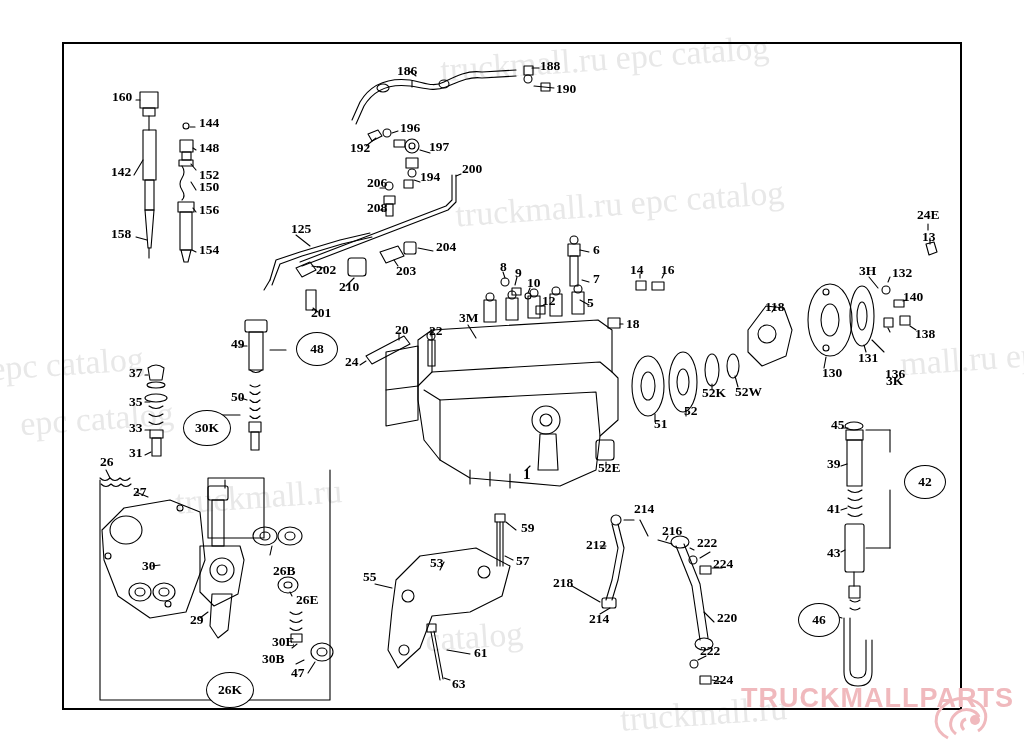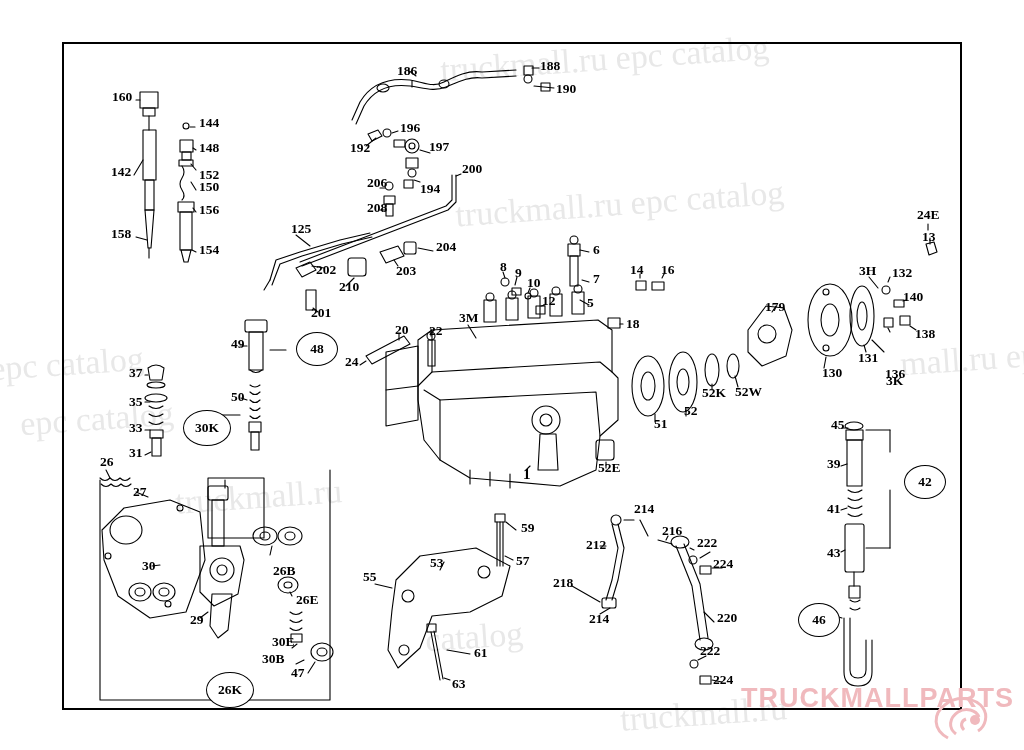--- a/index.html
+++ b/index.html
@@ -447,21 +447,21 @@
   <div class="lbl" style="left:199px; top:203px;">156</div>
   <div class="lbl" style="left:111px; top:227px;">158</div>
   <div class="lbl" style="left:199px; top:243px;">154</div>
 
   <div class="lbl" style="left:397px; top:64px;">186</div>
   <div class="lbl" style="left:540px; top:59px;">188</div>
   <div class="lbl" style="left:556px; top:82px;">190</div>
   <div class="lbl" style="left:350px; top:141px;">192</div>
   <div class="lbl" style="left:400px; top:121px;">196</div>
   <div class="lbl" style="left:429px; top:140px;">197</div>
-  <div class="lbl" style="left:420px; top:182px;font-family:Liberation Serif, serif;">194</div>
+  <div class="lbl" style="left:420px; top:170px;font-family:Liberation Serif, serif;">194</div>
   <div class="lbl" style="left:462px; top:162px;">200</div>
   <div class="lbl" style="left:367px; top:176px;">206</div>
   <div class="lbl" style="left:367px; top:201px;">208</div>
   <div class="lbl" style="left:291px; top:222px;">125</div>
   <div class="lbl" style="left:436px; top:240px;">204</div>
   <div class="lbl" style="left:316px; top:263px;">202</div>
   <div class="lbl" style="left:396px; top:264px;">203</div>
   <div class="lbl" style="left:339px; top:280px;">210</div>
   <div class="lbl" style="left:311px; top:306px;">201</div>
 
@@ -495,21 +495,21 @@
   <div class="lbl" style="left:630px; top:263px;">14</div>
   <div class="lbl" style="left:661px; top:263px;">16</div>
   <div class="lbl" style="left:626px; top:317px;">18</div>
   <div class="lbl lg" style="left:523px; top:467px;">1</div>
   <div class="lbl" style="left:654px; top:417px;">51</div>
   <div class="lbl" style="left:684px; top:404px;">52</div>
   <div class="lbl" style="left:702px; top:386px;">52K</div>
   <div class="lbl" style="left:735px; top:385px;">52W</div>
   <div class="lbl" style="left:598px; top:461px;">52E</div>
 
-  <div class="lbl" style="left:765px; top:300px;">179</div>
+  <div class="lbl" style="left:765px; top:300px;">118</div>
   <div class="lbl" style="left:822px; top:366px;">130</div>
   <div class="lbl" style="left:858px; top:351px;">131</div>
   <div class="lbl" style="left:885px; top:327px;margin-top:40px;">136</div>
   <div class="lbl" style="left:915px; top:327px;">138</div>
   <div class="lbl" style="left:903px; top:290px;">140</div>
   <div class="lbl" style="left:892px; top:266px;">132</div>
   <div class="lbl" style="left:859px; top:264px;">3H</div>
   <div class="lbl" style="left:886px; top:350px;margin-top:24px;">3K</div>
   <div class="lbl" style="left:922px; top:230px;">13</div>
   <div class="lbl" style="left:917px; top:208px;">24E</div>

